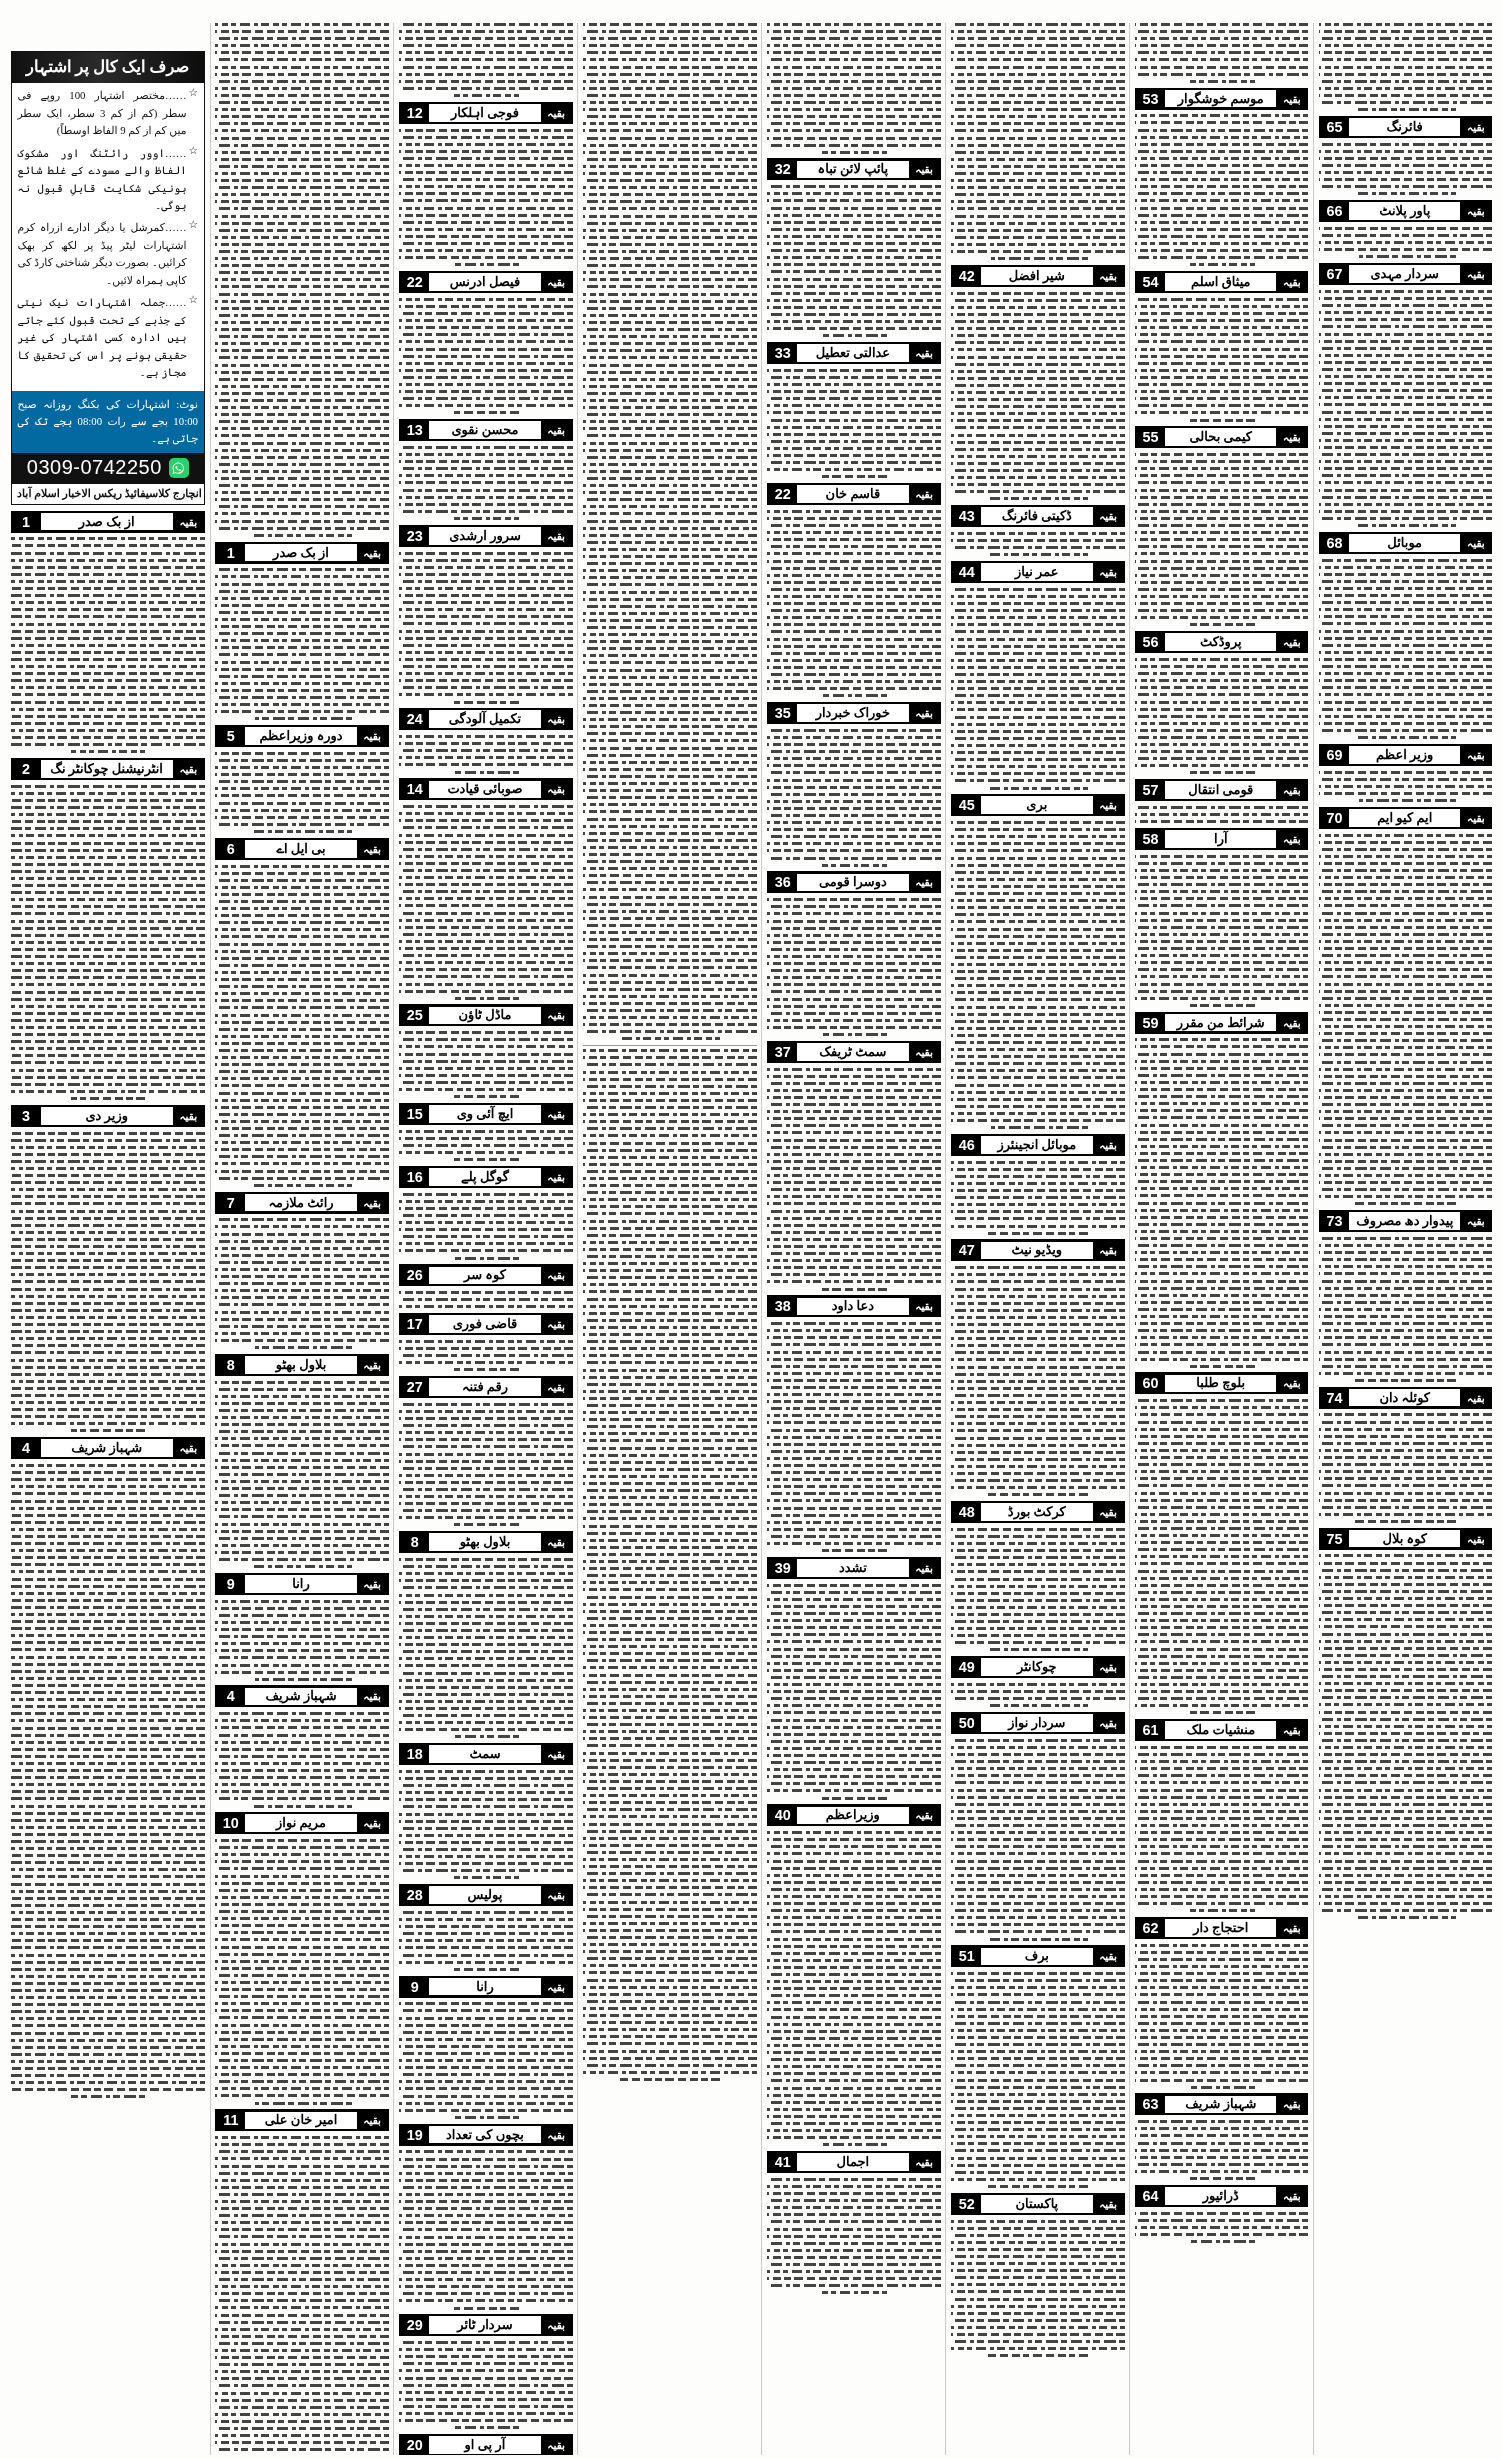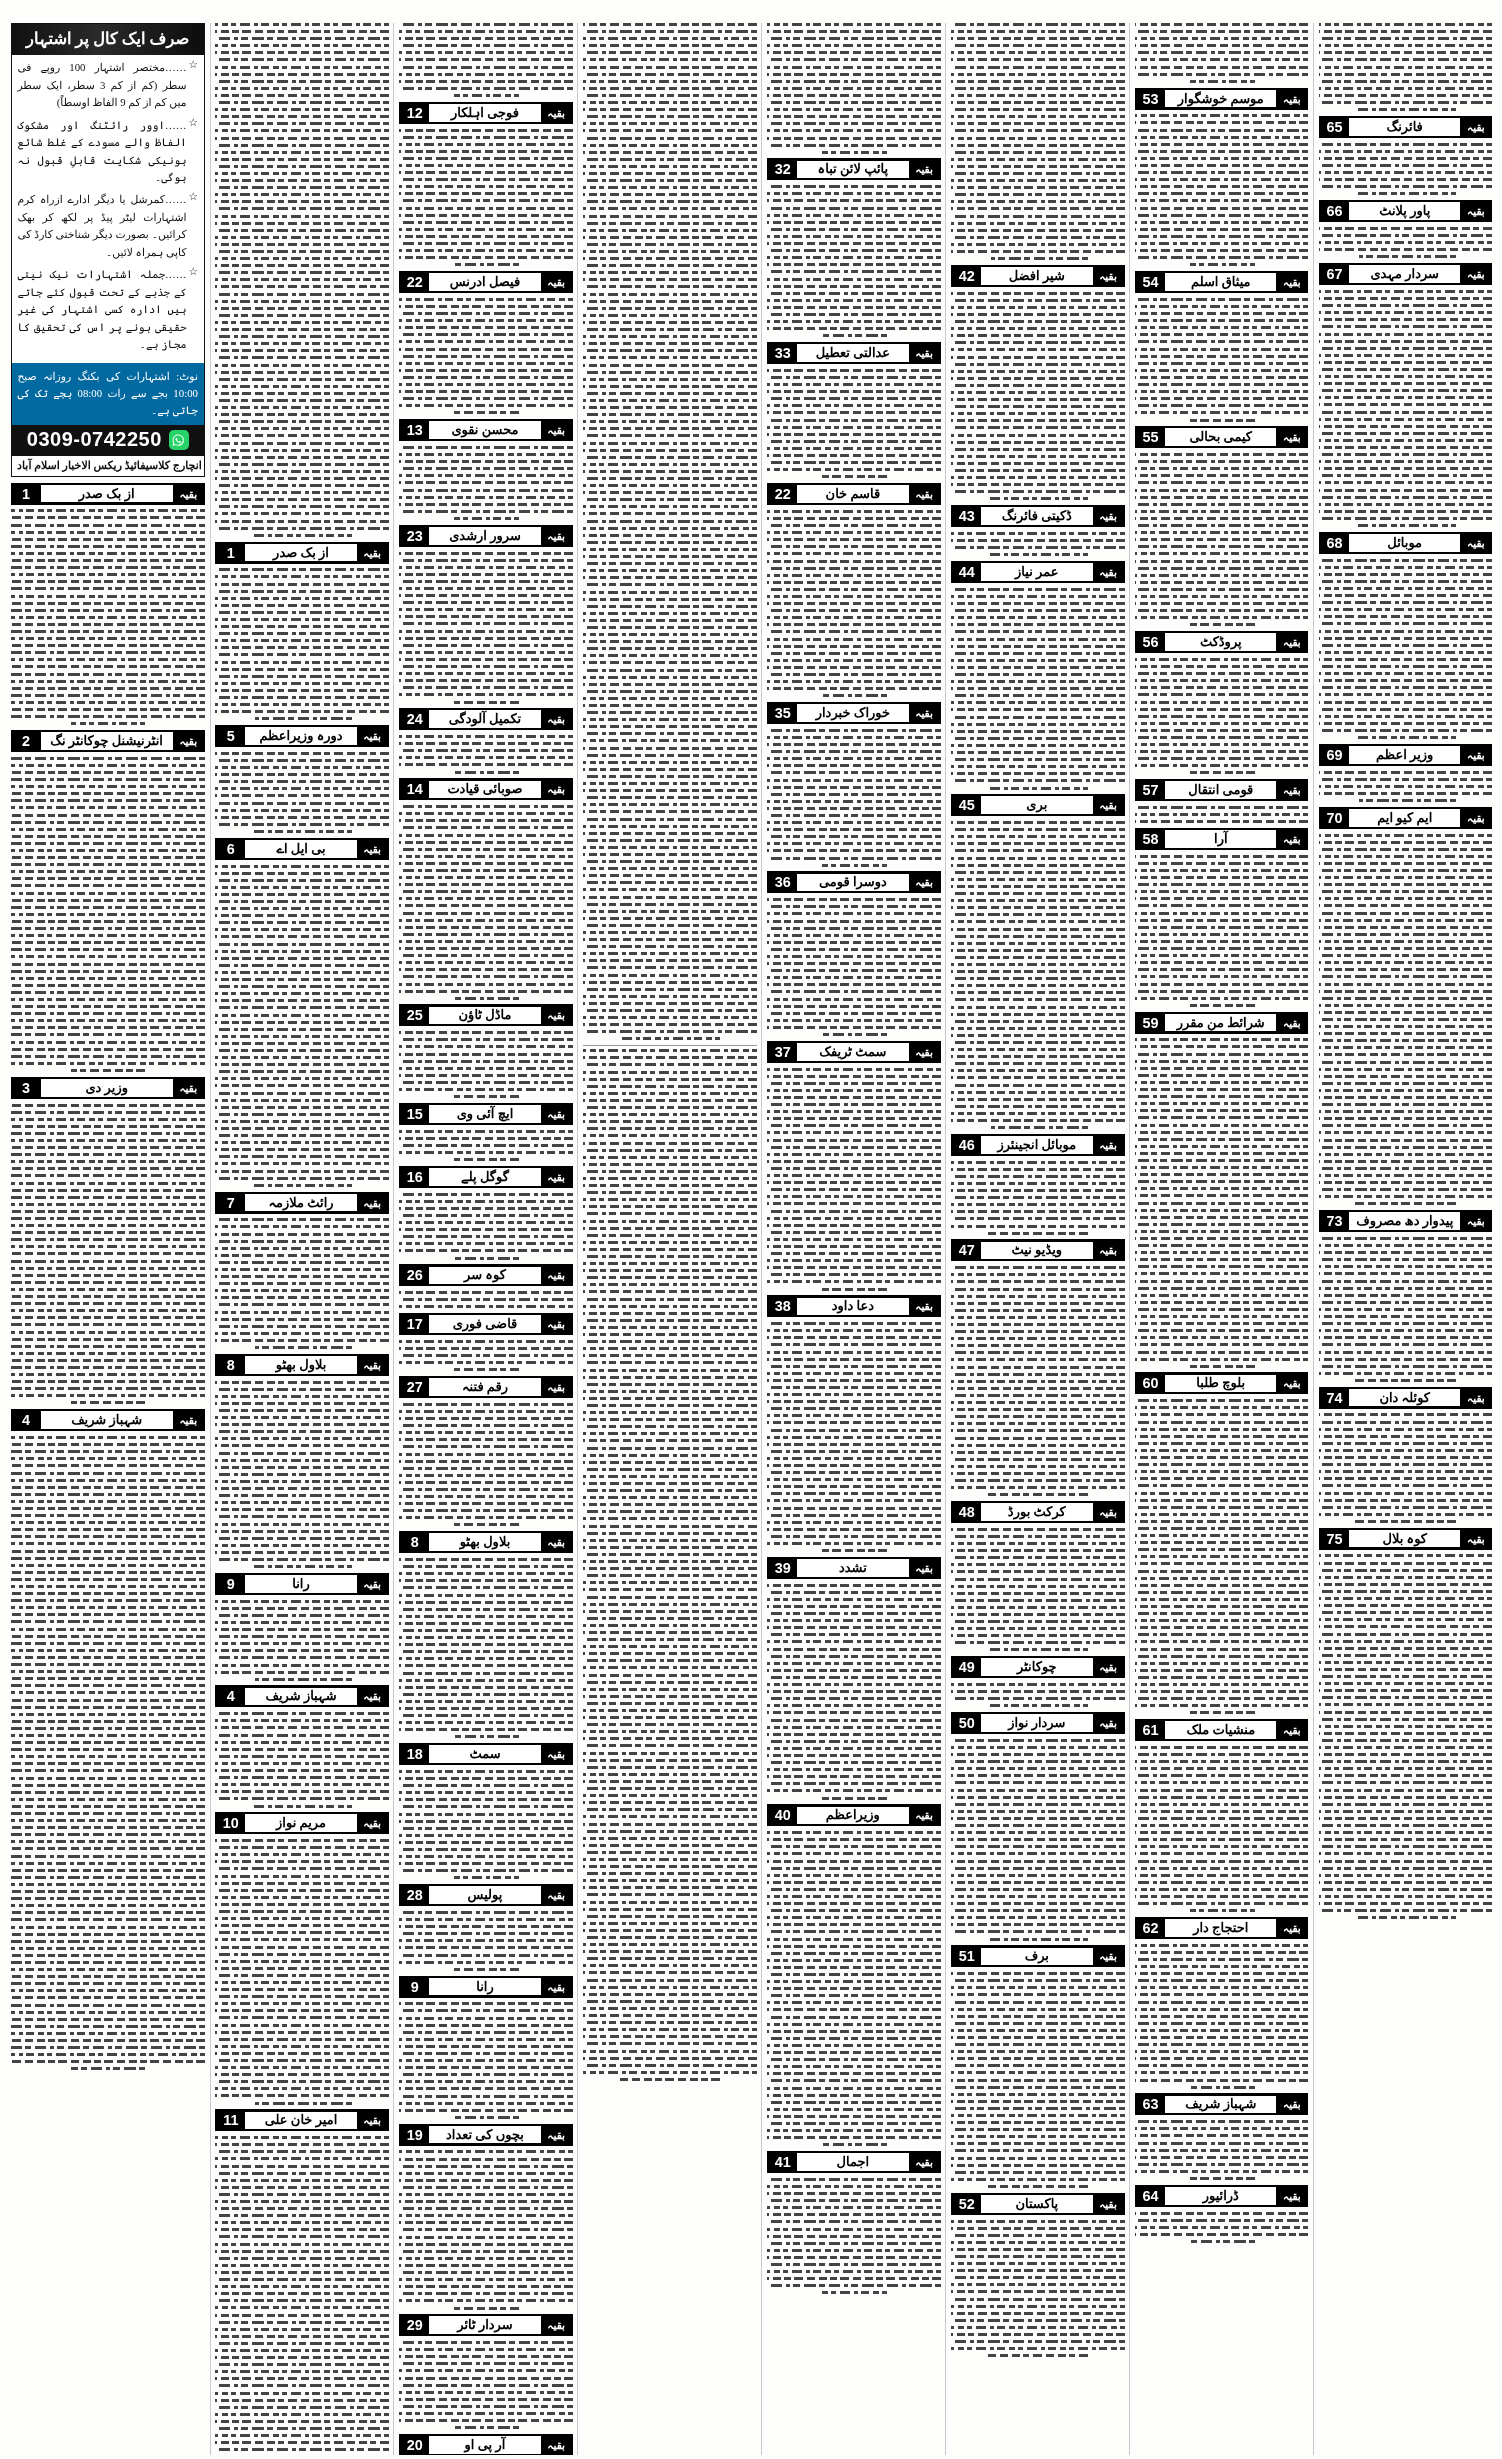--- a/index.html
+++ b/index.html
@@ -45,21 +45,21 @@
     flex-direction: row;
     gap: 0;
   }
   .col {
     flex: 1 1 0;
     position: relative;
     padding: 0 4.8px;
     border-left: 1px solid #c9c9c9;
     overflow: hidden;
   }
-  .col:last-child { border-left: none; }
+  .col:last-child { border-left: none; margin-top: 28px; }
   .col.wide { flex: 1.12 1 0; }
 
   
   .block { margin: 0 0 3.8px 0; }
   .ln {
     height: 3px;
     margin: 0 0 4.1px 0;
     background: repeating-linear-gradient(
         to left,
         #1b1b1b 0px, #1b1b1b 4.8px,
@@ -214,21 +214,21 @@
     display: inline-flex;
     align-items: center;
     justify-content: center;
     color: #fff;
     font-size: 13.4px;
     line-height: 1;
   }
   .ad-phone-num {
     font-family: "Liberation Sans", sans-serif;
     font-size: 20px;
-    font-weight: bold;
+    font-weight: normal;
     letter-spacing: 0.5px;
   }
   .ad-addr {
     border-top: 1.3px solid #111;
     text-align: right;
     font-size: 11px;
     padding: 2.9px 1.9px 3.8px 1.9px;
     color: #111;
     font-weight: bold;
   }

